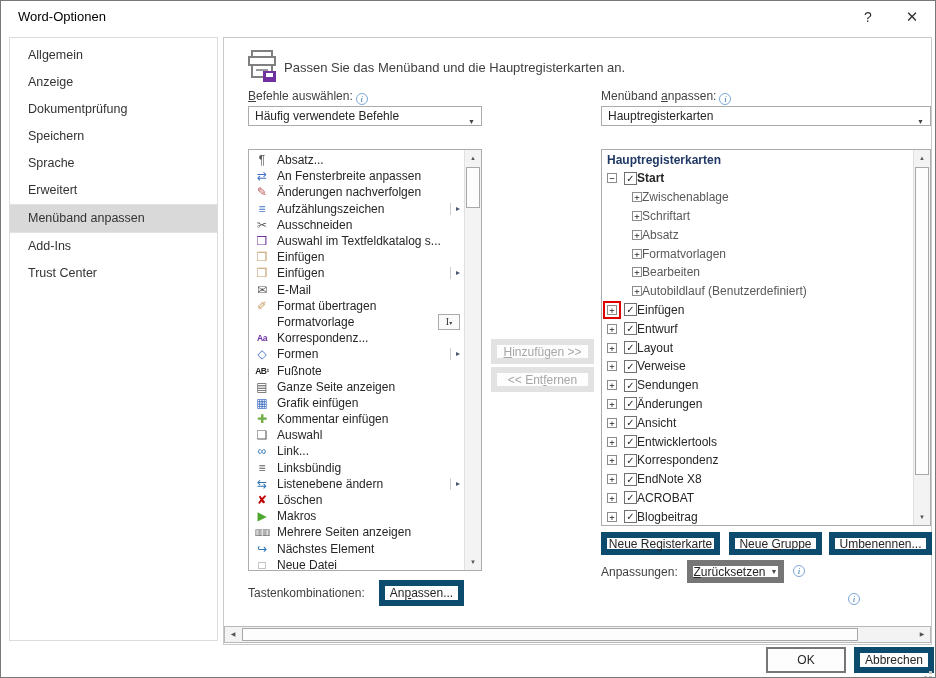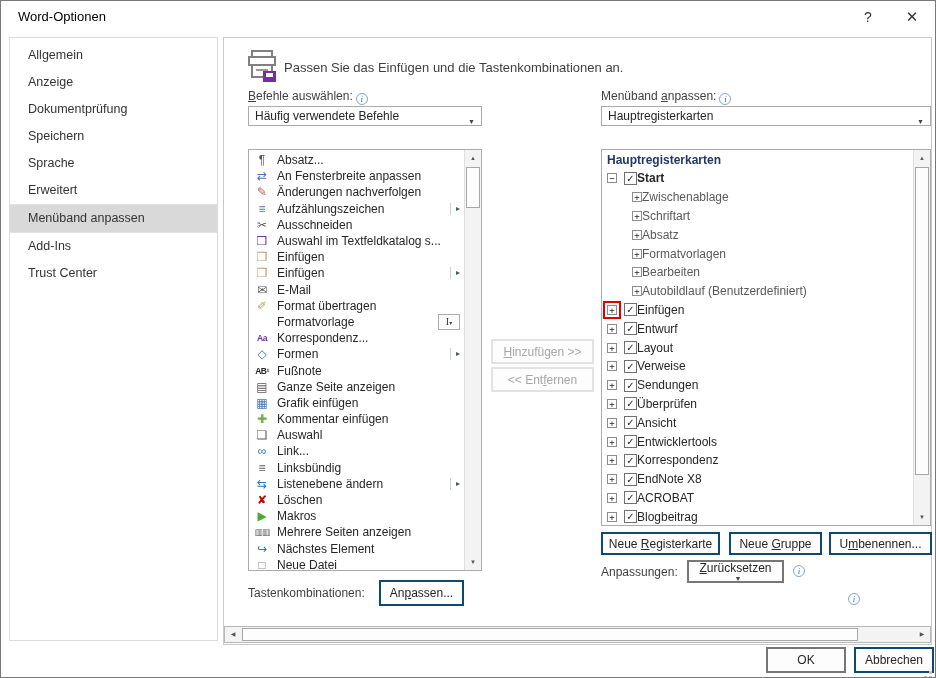--- a/index.html
+++ b/index.html
@@ -77,26 +77,26 @@
   .tree-row.lvl1 .expander { margin-left:30px; }
   .tree-row .expander.hl { outline:2px solid #e00000; outline-offset:2px; }
   .checkbox { width:13px; height:13px; border:1px solid #707070; background:#fff;
               margin-left:7px; flex:0 0 13px; text-align:center; font-size:10px;
               line-height:11px; font-weight:bold; color:#262626; }
   .tree-label { color:#262626; }
   .tree-row.lvl1 .tree-label { color:#595959; }
   .tree-row.bold .tree-label { font-weight:bold; }
 
   
-  .btn { background:#fdfdfd; border:2px solid #0c4a6e; color:#262626; text-align:center;
+  .btn { background:#fdfdfd; border:6px solid #0c4a6e; color:#262626; text-align:center;
          display:flex; align-items:center; justify-content:center; font-size:12px; cursor:default; }
   .btn.disabled { color:#a6a6a6; border-color:#e2e2e2; }
   .btn .dd { font-size:7px; margin-left:5px; color:#444; }
   .btn.strong { border:2px solid #767676; }
-  .btn.darker { border-color:#767676;flex-direction:column; }
+  .btn.darker { border-color:#767676; }
 
   .grip { position:absolute; right:3px; bottom:3px; width:3px; height:3px; background:#c3c3c3;
           box-shadow:-5px 5px #c3c3c3, 0 5px #c3c3c3, -10px 10px #c3c3c3, -5px 10px #c3c3c3, 0 10px #c3c3c3; }
 </style>
 </head>
 <body>
 
 <div class="dialog">
 
   <div class="title">Word-Optionen</div>
@@ -119,21 +119,21 @@
 
   <div class="main">
 
     <svg class="abs" style="left:24px;top:11px" width="30" height="34" viewBox="0 0 30 34">
       <rect x="4" y="2" width="20" height="26" fill="#fff" stroke="#808080" stroke-width="2"></rect>
       <rect x="1" y="8" width="26" height="8" fill="#fff" stroke="#808080" stroke-width="2"></rect>
       <rect x="8" y="20" width="12" height="2" fill="#9a9a9a"></rect>
       <rect x="15" y="22" width="13" height="11" fill="#7030a0"></rect>
       <rect x="18" y="24" width="7" height="4" fill="#fff"></rect>
     </svg>
-    <div class="abs hdr-text">Passen Sie das Einfügen und die Tastenkombinationen an.</div>
+    <div class="abs hdr-text">Passen Sie das Menüband und die Hauptregisterkarten an.</div>
 
     <div class="abs field-label" style="left:24px;top:51px"><span><u>B</u>efehle auswählen:</span><span class="info">i</span></div>
     <div class="abs combo" style="left:24px;top:68px;width:234px">
       <span>Häufig verwendete Befehle</span>
       <span class="arrow">▼</span>
     </div>
 
     <div class="abs field-label" style="left:377px;top:51px"><span>Menüband <u>a</u>npassen:</span><span class="info">i</span></div>
     <div class="abs combo" style="left:377px;top:68px;width:330px">
       <span>Hauptregisterkarten</span>
@@ -319,21 +319,21 @@
             <span class="tree-label">Verweise</span>
           </div>
           <div class="tree-row lvl0">
             <span class="expander">+</span>
             <span class="checkbox">✓</span>
             <span class="tree-label">Sendungen</span>
           </div>
           <div class="tree-row lvl0">
             <span class="expander">+</span>
             <span class="checkbox">✓</span>
-            <span class="tree-label">Überprüfen</span>
+            <span class="tree-label">Änderungen</span>
           </div>
           <div class="tree-row lvl0">
             <span class="expander">+</span>
             <span class="checkbox">✓</span>
             <span class="tree-label">Ansicht</span>
           </div>
           <div class="tree-row lvl0">
             <span class="expander">+</span>
             <span class="checkbox">✓</span>
             <span class="tree-label">Entwicklertools</span>

